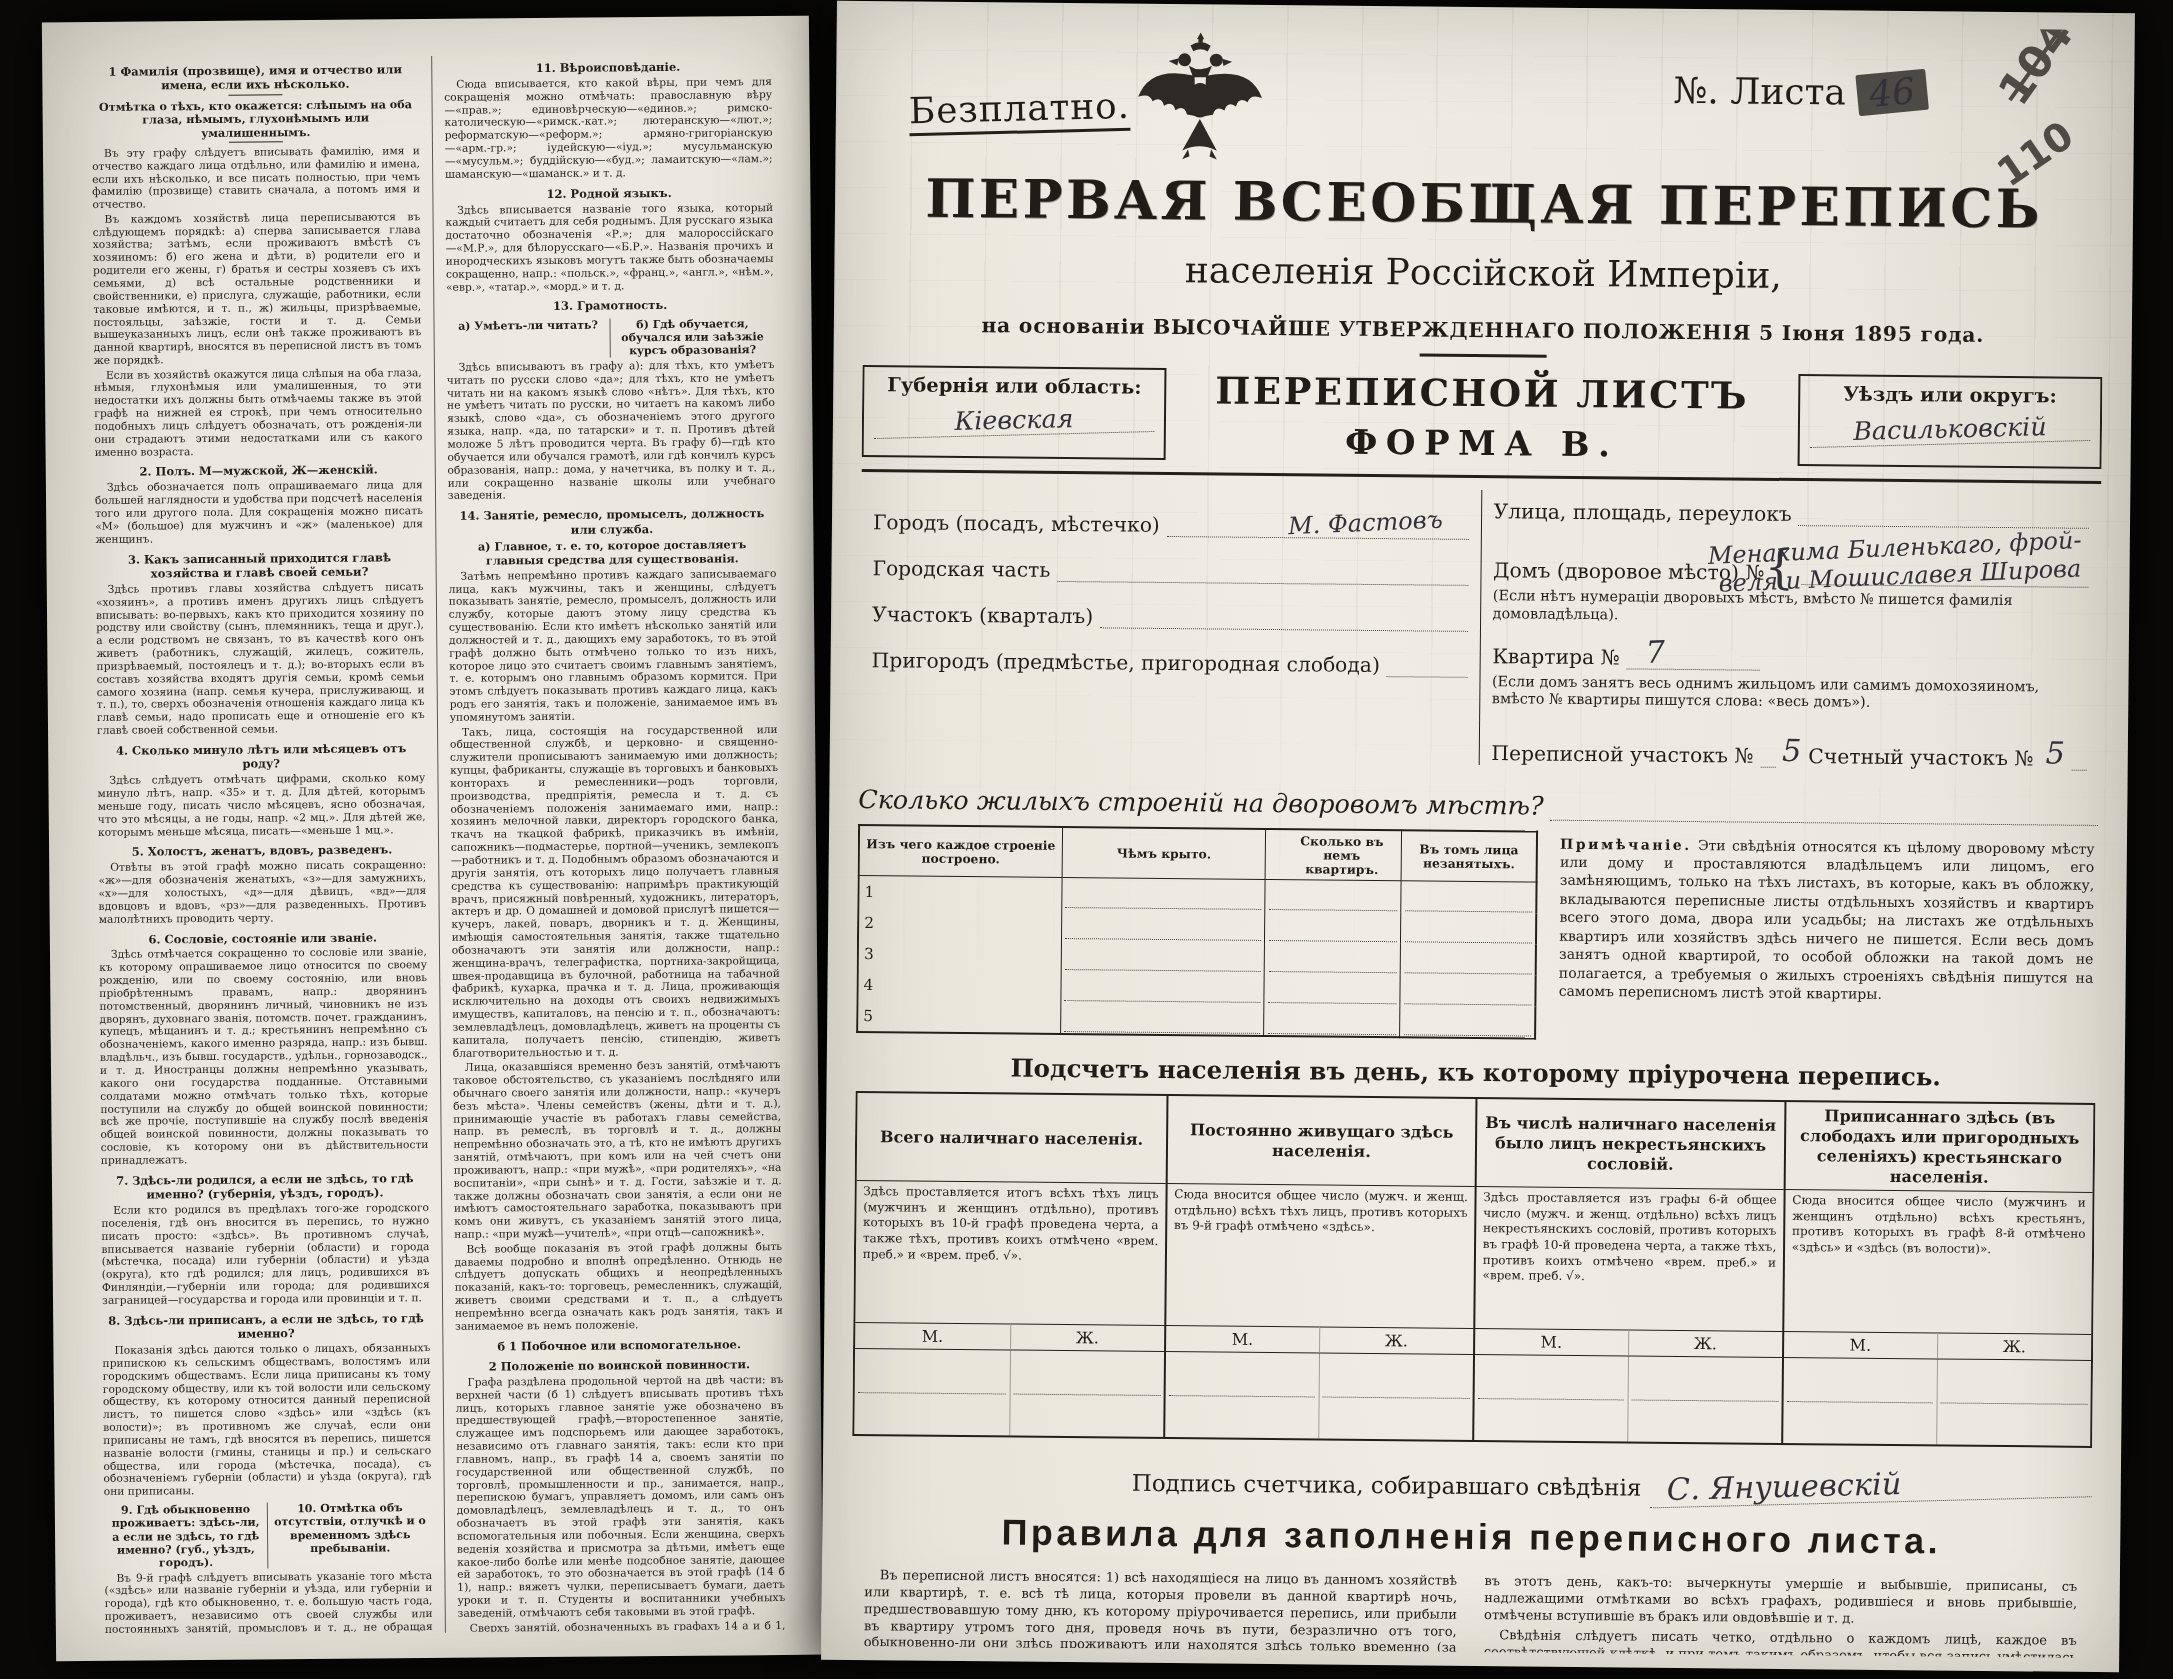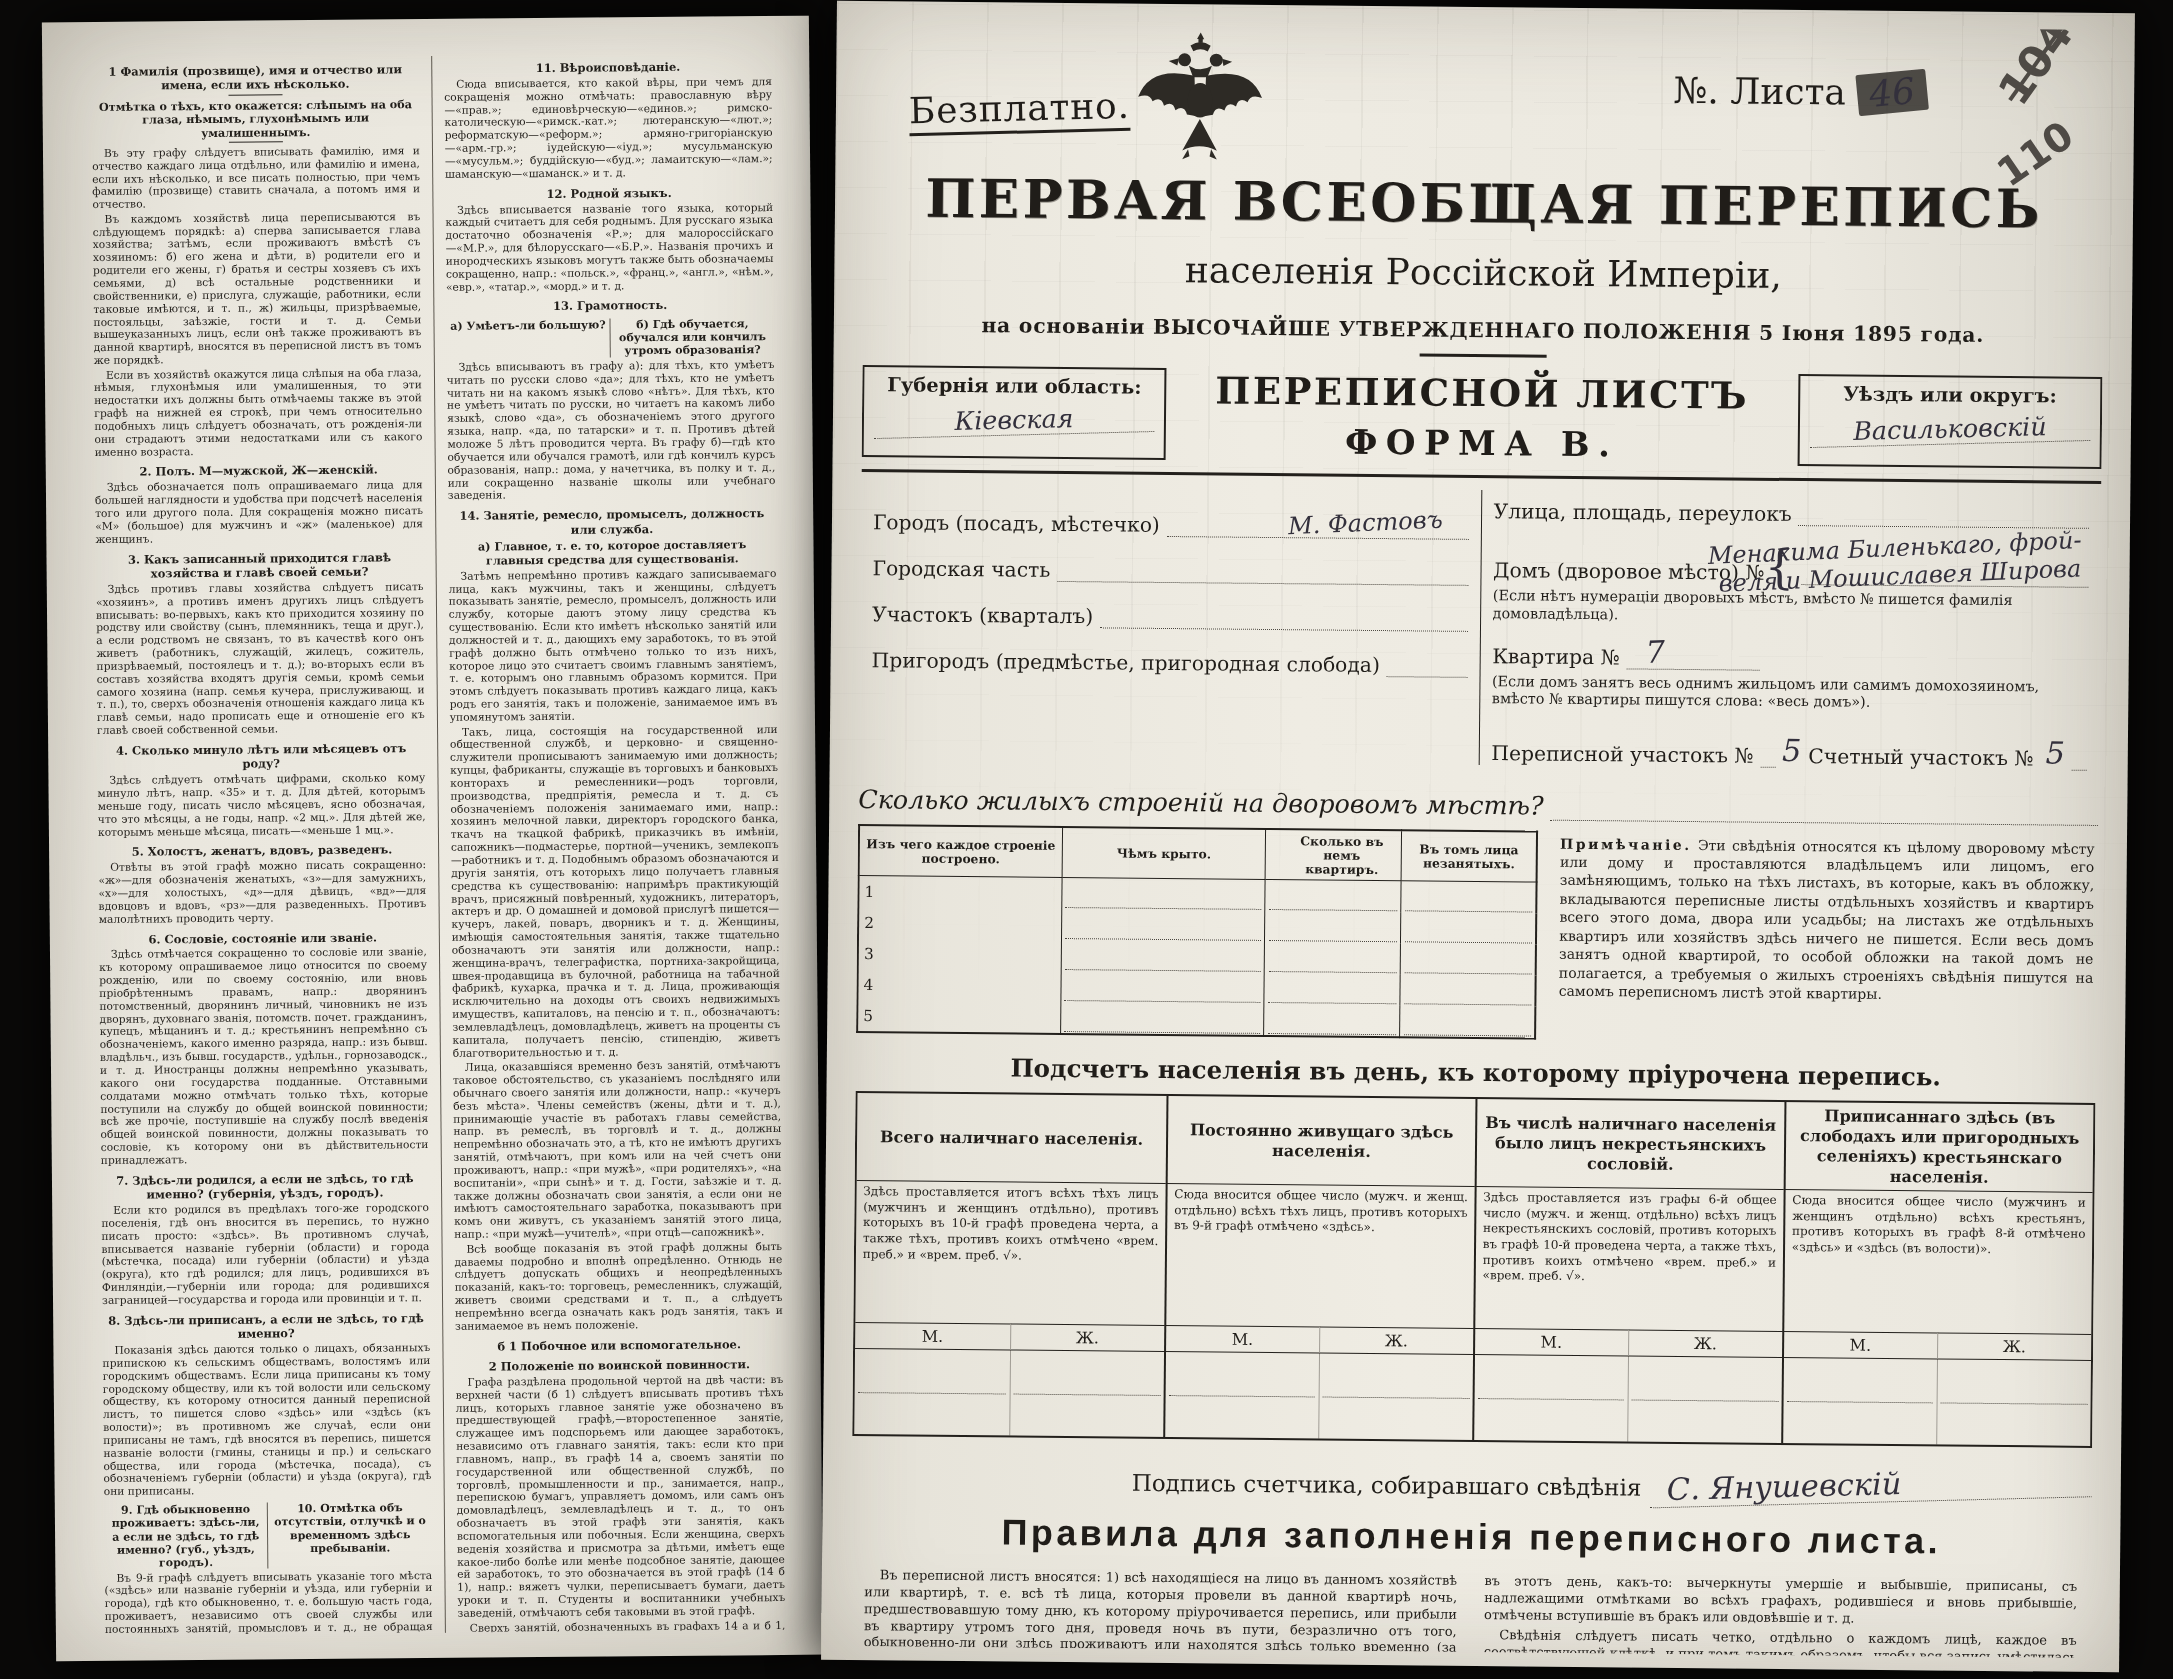--- a/index.html
+++ b/index.html
@@ -124,22 +124,22 @@
 
       </div>
 
       <div class="lcol">
         <div class="lp-h">11. Вѣроисповѣданіе.</div>
         <p>Сюда вписывается, кто какой вѣры, при чемъ для сокращенія можно отмѣчать: православную вѣру—«прав.»; единовѣрческую—«единов.»; римско-католическую—«римск.-кат.»; лютеранскую—«лют.»; реформатскую—«реформ.»; армяно-григоріанскую—«арм.-гр.»; іудейскую—«іуд.»; мусульманскую—«мусульм.»; буддійскую—«буд.»; ламаитскую—«лам.»; шаманскую—«шаманск.» и т. д.</p>
         <div class="lp-h">12. Родной языкъ.</div>
         <p>Здѣсь вписывается названіе того языка, который каждый считаетъ для себя роднымъ. Для русскаго языка достаточно обозначенія «Р.»; для малороссійскаго—«М.Р.», для бѣлорусскаго—«Б.Р.». Названія прочихъ и инородческихъ языковъ могутъ также быть обозначаемы сокращенно, напр.: «польск.», «франц.», «англ.», «нѣм.», «евр.», «татар.», «морд.» и т. д.</p>
         <div class="lp-h">13. Грамотность.</div>
         <div class="two-head">
-          <div>а) Умѣетъ-ли большую?</div>
-          <div>б) Гдѣ обучается, обучался или кончилъ утромъ образованія?</div>
+          <div>а) Умѣетъ-ли читать?</div>
+          <div>б) Гдѣ обучается, обучался или заѣзжіе курсъ образованія?</div>
         </div>
         <p>Здѣсь вписываютъ въ графу а): для тѣхъ, кто умѣетъ читать по русски слово «да»; для тѣхъ, кто не умѣетъ читать ни на какомъ языкѣ слово «нѣтъ». Для тѣхъ, кто не умѣетъ читать по русски, но читаетъ на какомъ либо языкѣ, слово «да», съ обозначеніемъ этого другого языка, напр. «да, по татарски» и т. п. Противъ дѣтей моложе 5 лѣтъ проводится черта. Въ графу б)—гдѣ кто обучается или обучался грамотѣ, или гдѣ кончилъ курсъ образованія, напр.: дома, у начетчика, въ полку и т. д., или сокращенно названіе школы или учебнаго заведенія.</p>
         <div class="lp-h">14. Занятіе, ремесло, промыселъ, должность или служба.</div>
         <div class="lp-sub">а) Главное, т. е. то, которое доставляетъ главныя средства для существованія.</div>
         <p>Затѣмъ непремѣнно противъ каждаго записываемаго лица, какъ мужчины, такъ и женщины, слѣдуетъ показывать занятіе, ремесло, промыселъ, должность или службу, которые даютъ этому лицу средства къ существованію. Если кто имѣетъ нѣсколько занятій или должностей и т. д., дающихъ ему заработокъ, то въ этой графѣ должно быть отмѣчено только то изъ нихъ, которое лицо это считаетъ своимъ главнымъ занятіемъ, т. е. которымъ оно главнымъ образомъ кормится. При этомъ слѣдуетъ показывать противъ каждаго лица, какъ родъ его занятія, такъ и положеніе, занимаемое имъ въ упомянутомъ занятіи.</p>
         <p>Такъ, лица, состоящія на государственной или общественной службѣ, и церковно- и священно-служители прописываютъ занимаемую ими должность; купцы, фабриканты, служащіе въ торговыхъ и банковыхъ конторахъ и ремесленники—родъ торговли, производства, предпріятія, ремесла и т. д. съ обозначеніемъ положенія занимаемаго ими, напр.: хозяинъ мелочной лавки, директоръ городского банка, ткачъ на ткацкой фабрикѣ, приказчикъ въ имѣніи, сапожникъ—подмастерье, портной—ученикъ, землекопъ—работникъ и т. д. Подобнымъ образомъ обозначаются и другія занятія, отъ которыхъ лицо получаетъ главныя средства къ существованію: напримѣръ практикующій врачъ, присяжный повѣренный, художникъ, литераторъ, актеръ и др. О домашней и домовой прислугѣ пишется—кучеръ, лакей, поваръ, дворникъ и т. д. Женщины, имѣющія самостоятельныя занятія, также тщательно обозначаютъ эти занятія или должности, напр.: женщина-врачъ, телеграфистка, портниха-закройщица, швея-продавщица въ булочной, работница на табачной фабрикѣ, кухарка, прачка и т. д. Лица, проживающія исключительно на доходы отъ своихъ недвижимыхъ имуществъ, капиталовъ, на пенсію и т. п., обозначаютъ: землевладѣлецъ, домовладѣлецъ, живетъ на проценты съ капитала, получаетъ пенсію, стипендію, живетъ благотворительностью и т. д.</p>
         <p>Лица, оказавшіяся временно безъ занятій, отмѣчаютъ таковое обстоятельство, съ указаніемъ послѣдняго или обычнаго своего занятія или должности, напр.: «кучеръ безъ мѣста». Члены семействъ (жены, дѣти и т. д.), принимающіе участіе въ работахъ главы семейства, напр. въ ремеслѣ, въ торговлѣ и т. д., должны непремѣнно обозначать это, а тѣ, кто не имѣютъ другихъ занятій, отмѣчаютъ, при комъ или на чей счетъ они проживаютъ, напр.: «при мужѣ», «при родителяхъ», «на воспитаніи», «при сынѣ» и т. д. Гости, заѣзжіе и т. д. также должны обозначать свои занятія, а если они не имѣютъ самостоятельнаго заработка, показываютъ при комъ они живутъ, съ указаніемъ занятій этого лица, напр.: «при мужѣ—учителѣ», «при отцѣ—сапожникѣ».</p>
         <p>Всѣ вообще показанія въ этой графѣ должны быть даваемы подробно и вполнѣ опредѣленно. Отнюдь не слѣдуетъ допускать общихъ и неопредѣленныхъ показаній, какъ-то: торговецъ, ремесленникъ, служащій, живетъ своими средствами и т. п., а слѣдуетъ непремѣнно всегда означать какъ родъ занятія, такъ и занимаемое въ немъ положеніе.</p>
         <div class="lp-h">б 1 Побочное или вспомогательное.</div>
         <div class="lp-h">2 Положеніе по воинской повинности.</div>

